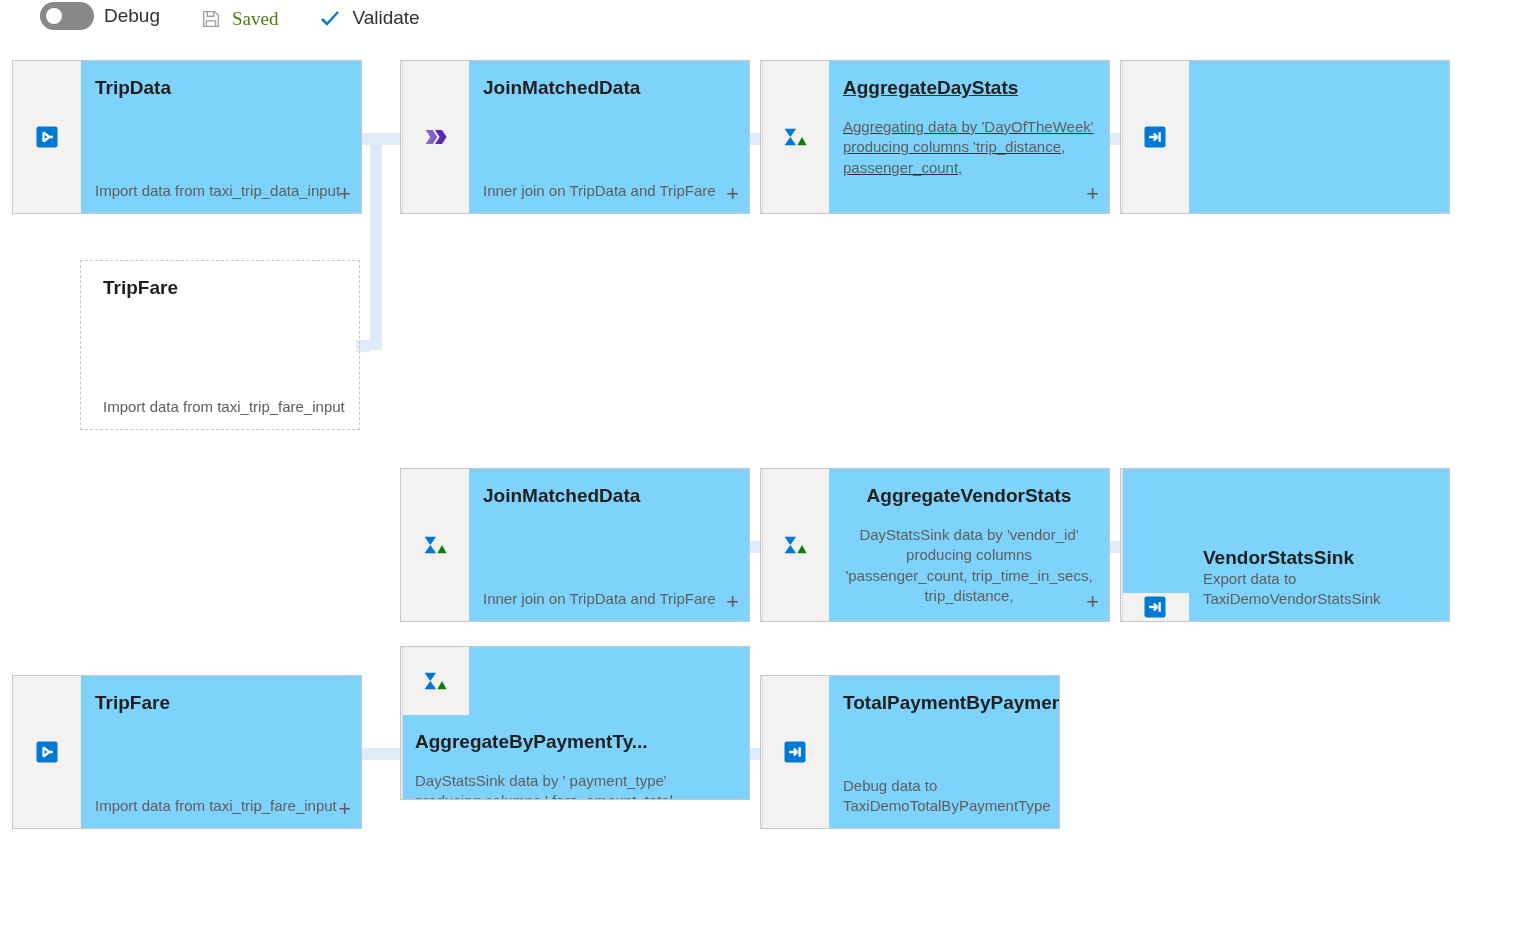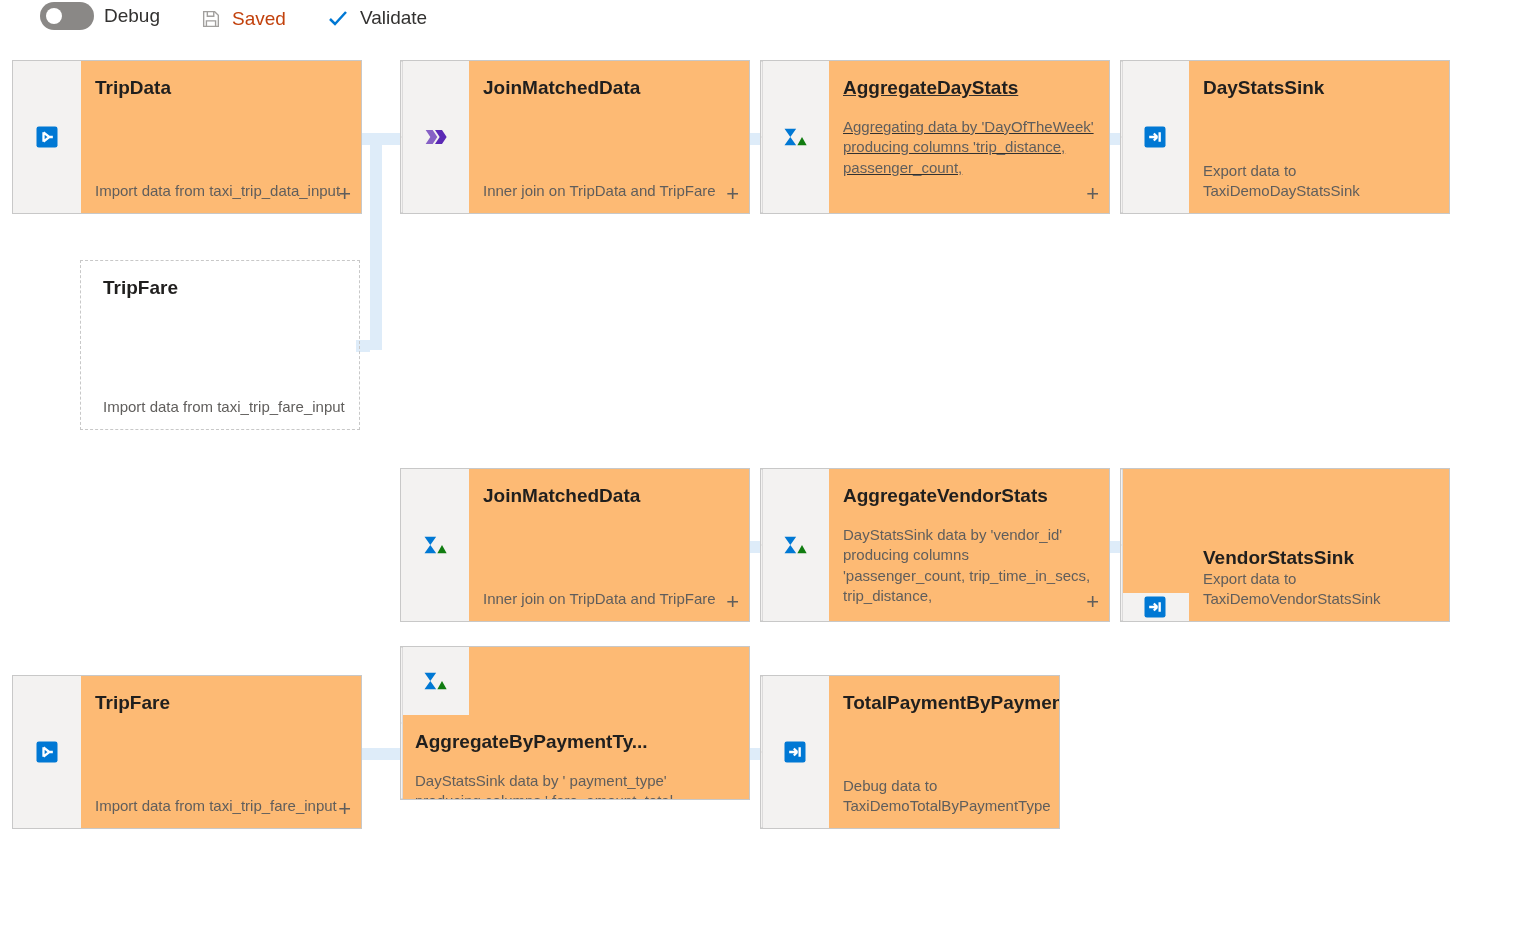--- a/index.html
+++ b/index.html
@@ -32,21 +32,21 @@
     gap: 40px;
     padding: 4px 40px 10px 40px;
     height: 40px;
   }
   .toolbar-item {
     display: inline-flex;
     align-items: center;
     gap: 10px;
     font-size: 19px;
   }
-  .toolbar-item.muted { color: #c2410c; }
+  .toolbar-item.muted { color: #4d7c0f; font-family: Liberation Serif, serif; }
   
   .toggle {
     width: 54px;
     height: 28px;
     border-radius: 14px;
     background: #8a8886;
     position: relative;
   }
   .toggle::after {
     content: "";
@@ -77,21 +77,21 @@
   .col-1 { left: 400px; }
   .col-2 { left: 760px; }
   .col-3 { left: 1120px; }
 
   
   .node {
     position: absolute;
     width: 350px;
     height: 154px;
     border: 1px solid var(--border-color);
-    background: #fdba74;
+    background: #7dd3fc;
     display: flex;
     overflow: hidden;
   }
   .node.ghost {
     border: 1px dashed var(--border-color);
     background: transparent;
   }
   .node.sink { width: 330px; }
   .node .icon-box {
     width: 68px;
@@ -295,24 +295,20 @@
     <div class="chev in">
         <svg viewBox="0 0 28 154" preserveAspectRatio="none">
           <use href="#chev-in"></use>
         </svg>
       </div>
     <div class="icon-box">
       <svg class="icon26" viewBox="0 0 24 24">
           <use href="#i-sink"></use>
         </svg>
     </div>
-    <div class="content">
-      <div class="title">DayStatsSink</div>
-      <div class="desc">Export data to TaxiDemoDayStatsSink</div>
-    </div>
 
   </div>
 
   <div class="node ghost" style="top:220px; left:80px; width:280px; height:170px;">
     <div class="content">
       <div class="title">TripFare</div>
       <div class="desc">Import data from taxi_trip_fare_input</div>
     </div>
     <div class="chev out" style="opacity:.4;">
         <svg viewBox="0 0 30 154" preserveAspectRatio="none">
@@ -332,21 +328,21 @@
       <div class="desc">Inner join on TripData and TripFare</div>
       <div class="add">+</div>
     </div>
     <div class="chev out">
         <svg viewBox="0 0 30 154" preserveAspectRatio="none">
           <use href="#chev-out"></use>
         </svg>
       </div>
   </div>
 
-  <div class="node agg col-2" style="top:428px;">
+  <div class="node agg col-2" style="top:428px;text-align:center;">
     <div class="chev in">
         <svg viewBox="0 0 28 154" preserveAspectRatio="none">
           <use href="#chev-in"></use>
         </svg>
       </div>
     <div class="icon-box">
       <svg class="icon26" viewBox="0 0 24 24">
           <use href="#i-agg"></use>
         </svg>
     </div>

